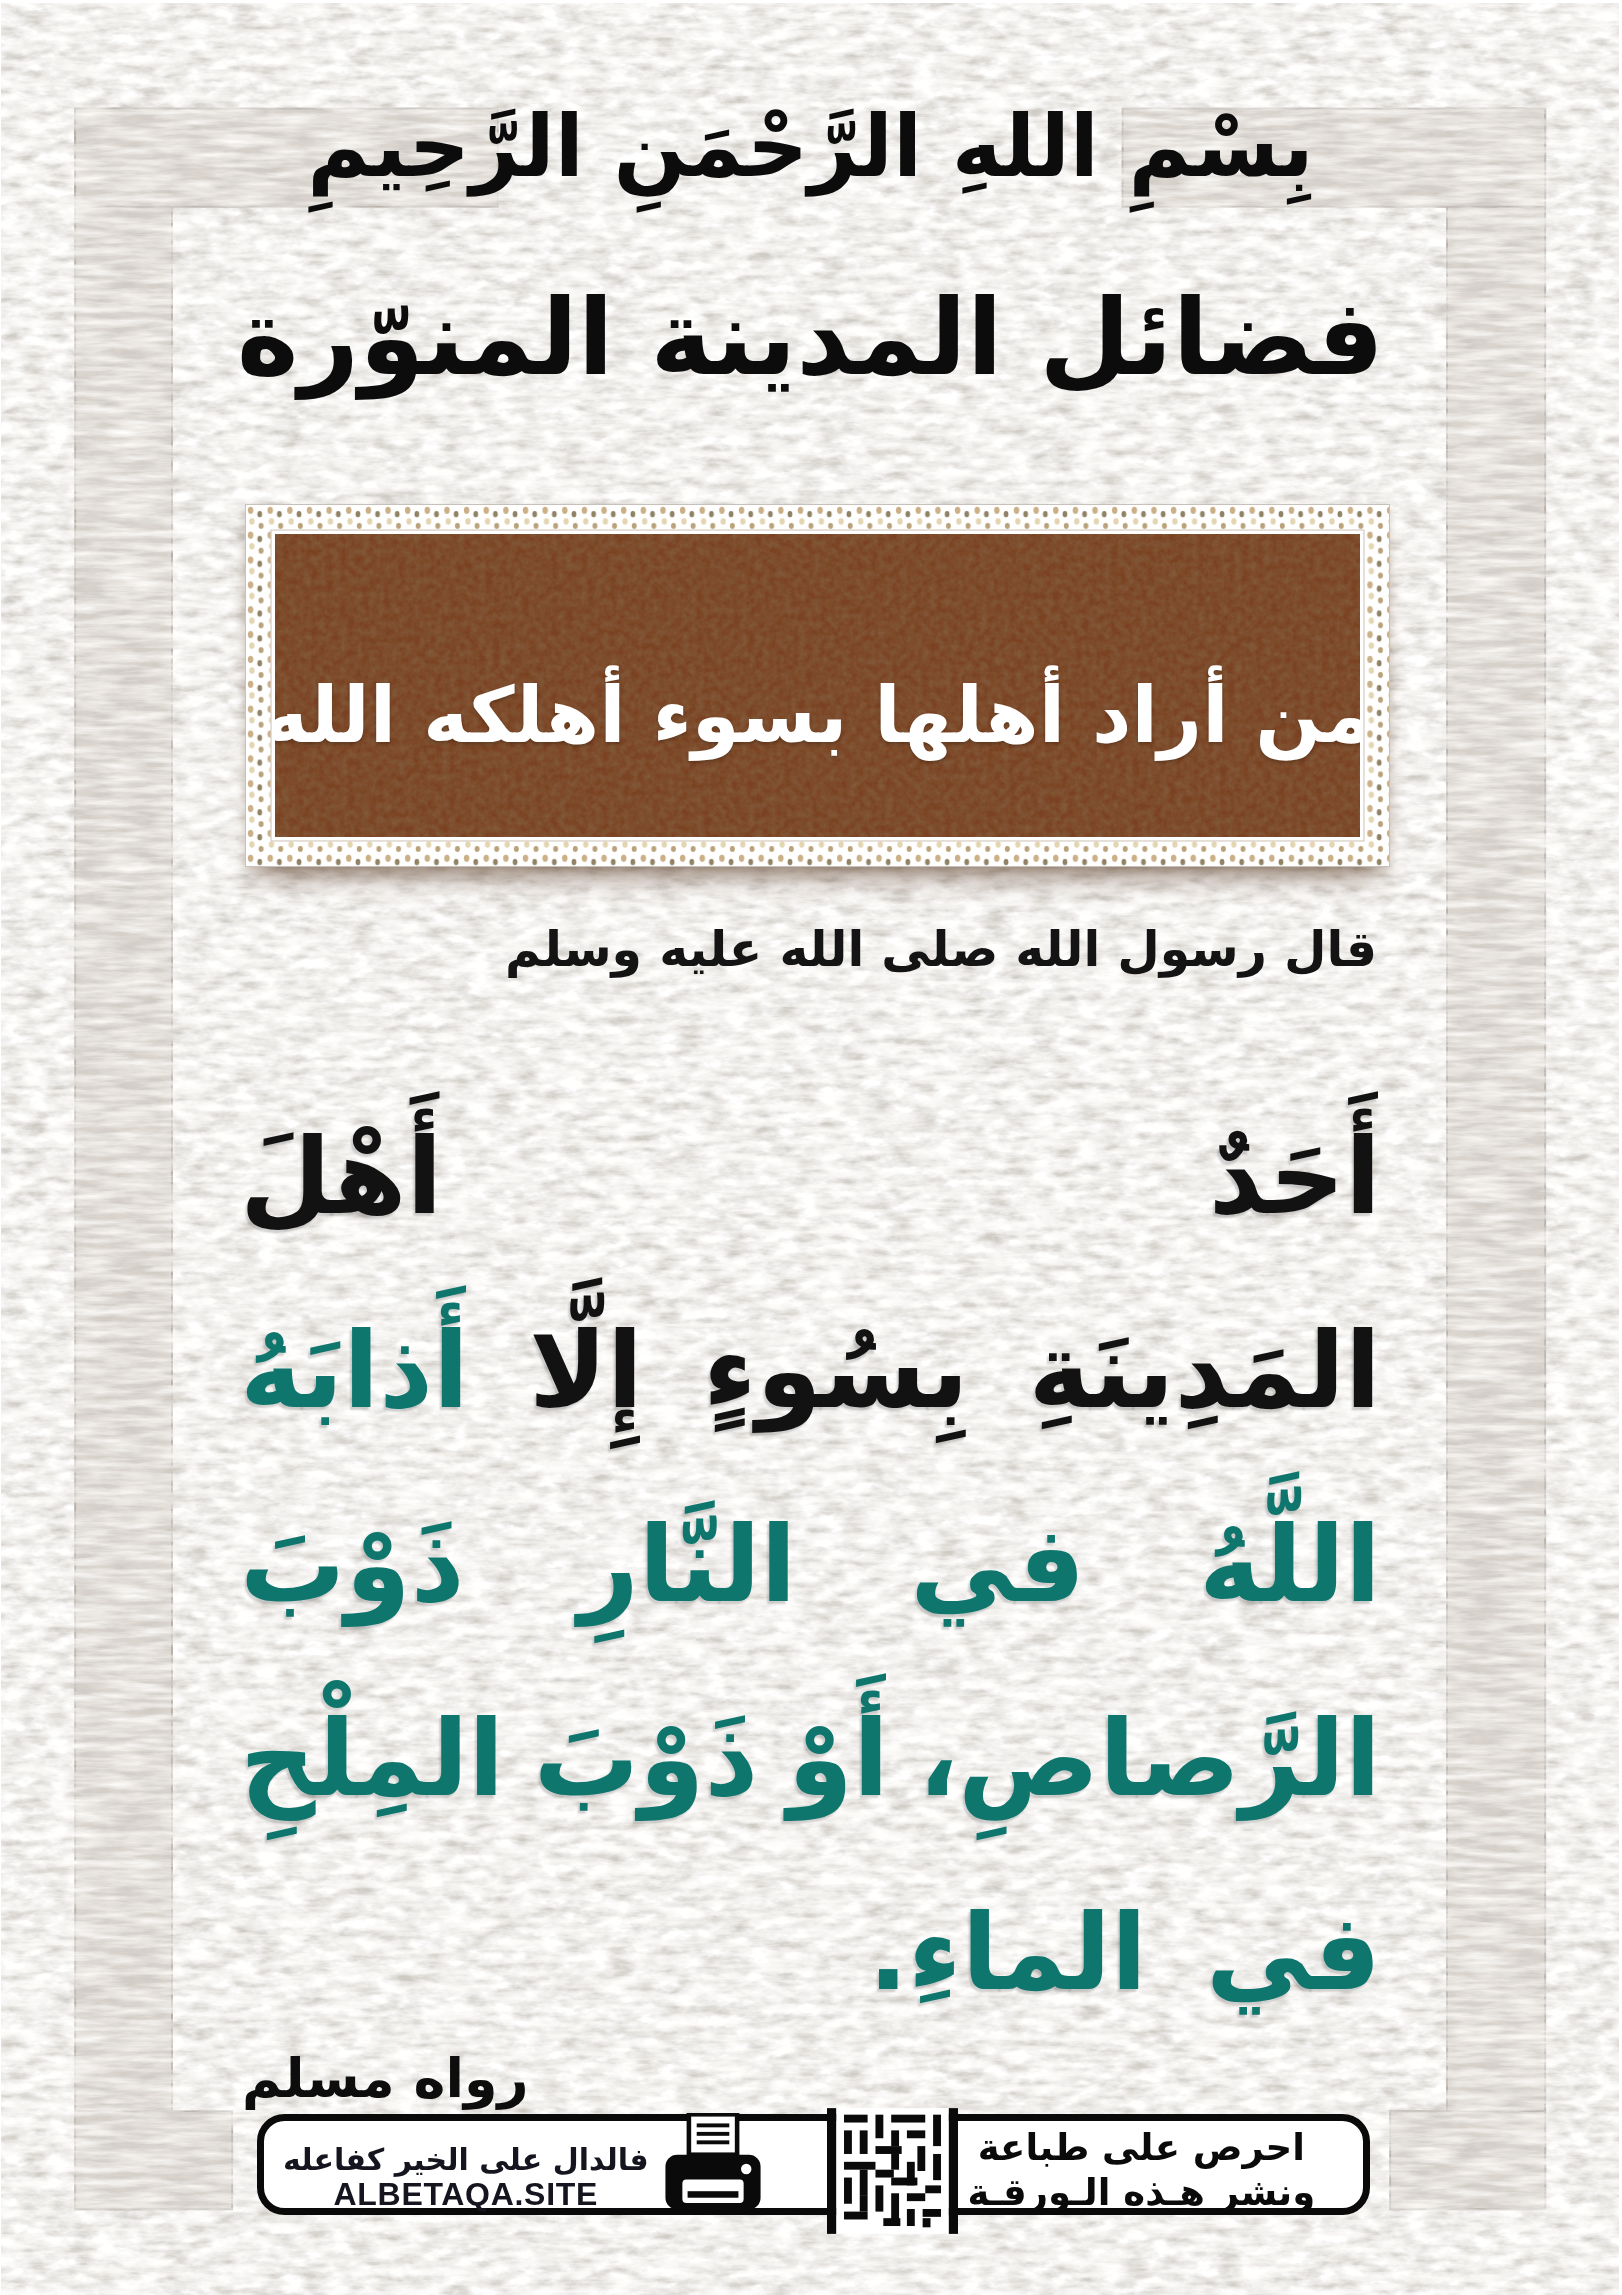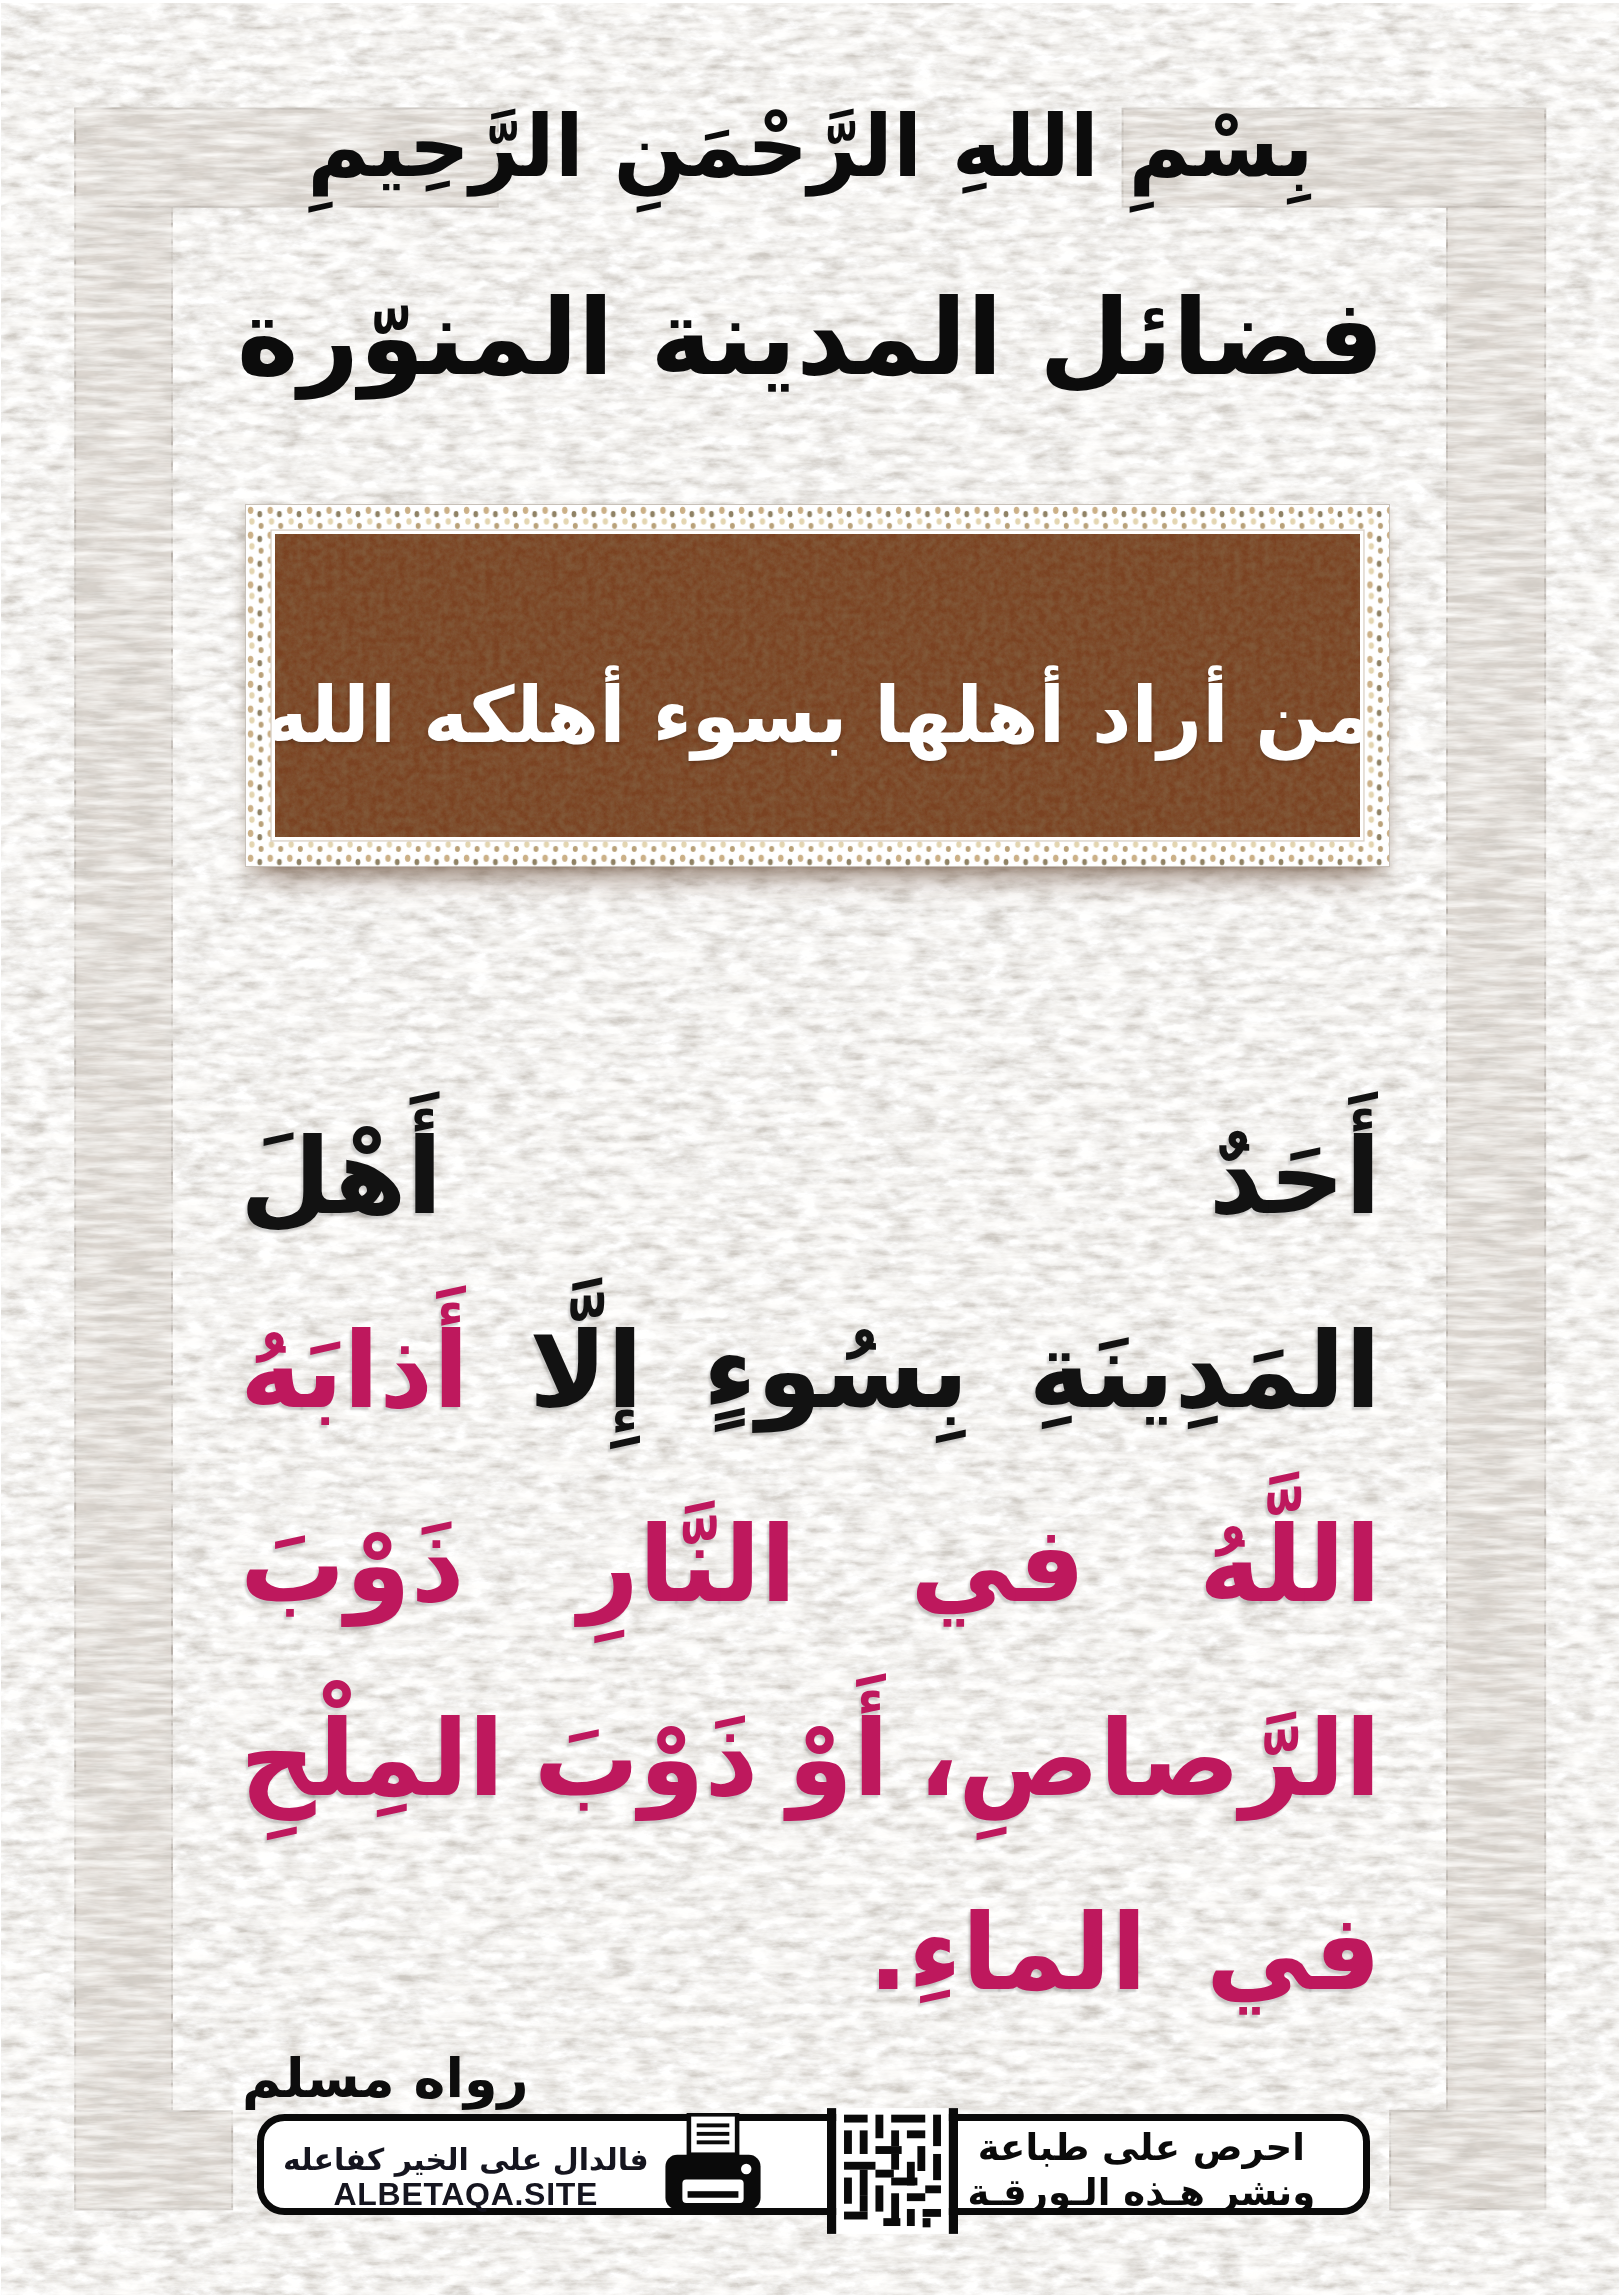--- a/index.html
+++ b/index.html
@@ -66,21 +66,21 @@
   }
   .h-line{
     display:flex;flex-direction:row;justify-content:space-between;align-items:center;
     height:194px;
     font-size:105px;font-weight:bold;
     white-space:nowrap;
   }
   .h-line.last{justify-content:flex-start;gap:59px;}
   .h-line .w{text-shadow:-2px 3.3px 2px rgba(110,110,110,.3);}
   .w.k{color:#121212;}
-  .w.b{color:#be185d;}
+  .w.b{color:#0f766e;}
 
   .rawa{
     left:243px;top:2047px;
     font-size:54px;font-weight:bold;color:#0d0d0d;
     direction:rtl;white-space:nowrap;
   }
 
   
   .footer-box{
     left:258px;top:2114px;width:1113px;height:101px;
@@ -160,20 +160,21 @@
               <feMergeNode in="dark"></feMergeNode>
             </feMerge>
           </filter>
         </defs>
         <rect x="0" y="0" width="1658" height="464" fill="#7a4322" filter="url(#leather)"></rect>
       </svg>
       <div class="quote-text">من أراد أهلها بسوء أهلكه الله</div>
     </div>
   </div>
 
+  <div class="abs intro-line">قال رسول الله صلى الله عليه وسلم</div>
 
   <div class="abs hadith-block">
     <div class="h-line">
       <span class="w k">أَحَدٌ</span>
       <span class="w k">أَهْلَ</span>
     </div>
     <div class="h-line">
       <span class="w k">المَدِينَةِ</span>
       <span class="w k">بِسُوءٍ</span>
       <span class="w k">إِلَّا</span>

